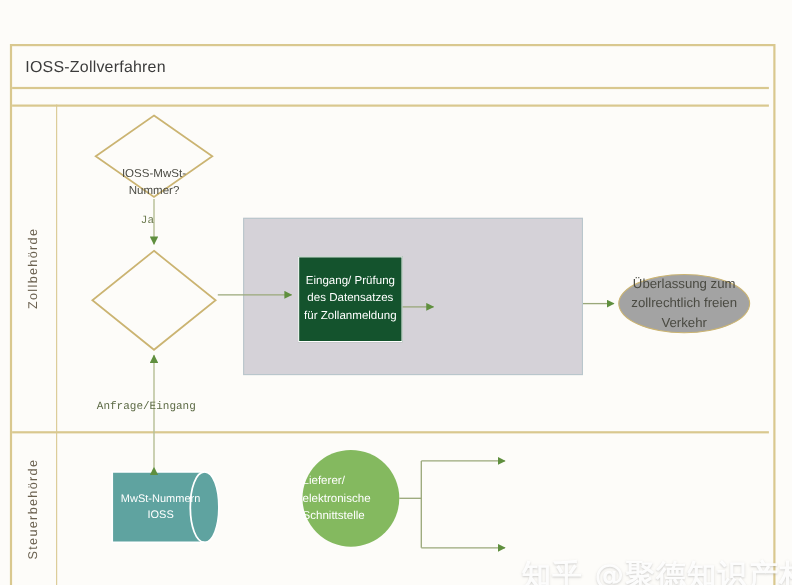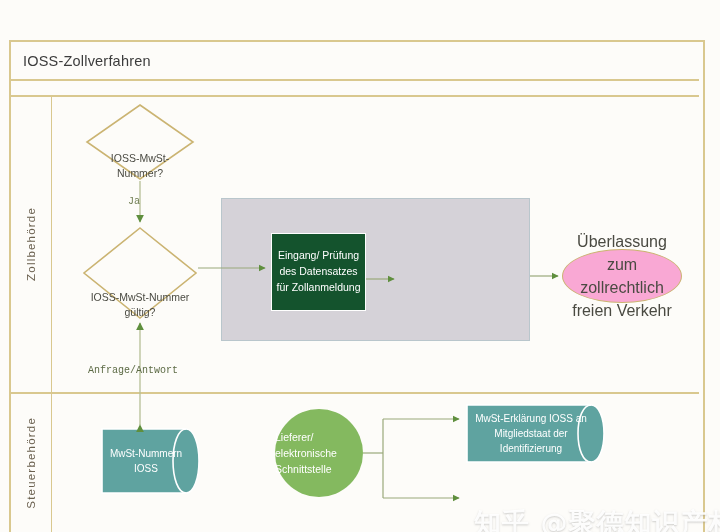--- a/index.html
+++ b/index.html
@@ -69,21 +69,21 @@
     box-sizing:border-box;
   }
 
   .graybox{
     background:#d5d2d8;border:1.4px solid #b9c6cc;
   }
 
   .ellipse{
     border:1.6px solid #cbb472;border-radius:50%/50%;
     display:flex;align-items:center;justify-content:center;text-align:center;
-    color:#4a4a42;font-size:16px;line-height:1.45;background:#f9a8d4;
+    color:#4a4a42;font-size:12px;line-height:1.45;background:#a3a3a3;
     padding:0 6px;box-sizing:border-box;
   }
 
   .circle{
     background:#84b95f;border-radius:50%;
     display:flex;align-items:center;justify-content:center;text-align:left;
     color:#ffffff;font-size:10.5px;line-height:1.55;box-sizing:border-box;
   }
 
   .cylinder{position:absolute;}
@@ -141,21 +141,20 @@
     <svg class="dshape" viewBox="0 0 110 78" preserveAspectRatio="none">
       <polygon points="55,2 108,39 55,76 2,39" fill="#fdfcf9" stroke="#cbb472" stroke-width="1.6"></polygon>
     </svg>
     <span class="dtext">IOSS-MwSt-Nummer?</span>
   </div>
 
   <div class="node diamond" style="left:82px;top:205px;width:116px;height:94px;">
     <svg class="dshape" viewBox="0 0 116 94" preserveAspectRatio="none">
       <polygon points="58,2 114,47 58,92 2,47" fill="#fdfcf9" stroke="#cbb472" stroke-width="1.6"></polygon>
     </svg>
-    <span class="dtext">IOSS-MwSt-Nummer gültig?</span>
   </div>
 
   <div class="node greenbox" style="left:271px;top:212px;width:95px;height:78px;">
     <span>Eingang/ Prüfung des Datensatzes für Zollanmeldung</span>
   </div>
 
 
   <div class="node ellipse" style="left:562px;top:228px;width:120px;height:54px;">
     <span>Überlassung zum zollrechtlich freien Verkehr</span>
   </div>
@@ -165,27 +164,20 @@
       <path d="M2,2 H86 C94,2 99,17 99,34 C99,51 94,66 86,66 H2 Z" fill="#5fa3a0" stroke="#ffffff" stroke-width="1.6"></path>
       <path d="M86,2 C78,2 73,17 73,34 C73,51 78,66 86,66" fill="none" stroke="#ffffff" stroke-width="1.6"></path>
     </svg>
     <div class="cyl-text">MwSt-Nummern IOSS</div>
   </div>
 
   <div class="node circle" style="left:275px;top:388px;width:88px;height:88px;">
     <span>Lieferer/ elektronische Schnittstelle</span>
   </div>
 
-  <div class="cylinder" style="left:465px;top:382px;width:144px;height:61px;">
-    <svg viewBox="0 0 144 61" width="144" height="61">
-      <path d="M2,2 H126 C134,2 139,15 139,30.5 C139,46 134,59 126,59 H2 Z" fill="#5fa3a0" stroke="#ffffff" stroke-width="1.6"></path>
-      <path d="M126,2 C118,2 113,15 113,30.5 C113,46 118,59 126,59" fill="none" stroke="#ffffff" stroke-width="1.6"></path>
-    </svg>
-    <div class="cyl-text">MwSt-Erklärung IOSS an Mitgliedstaat der Identifizierung</div>
-  </div>
 
 
   <svg class="overlay">
     <defs>
       <marker id="ah" viewBox="0 0 10 10" refX="9" refY="5" markerWidth="6" markerHeight="6" orient="auto">
         <path d="M0,0 L10,5 L0,10 z" fill="#5f8f3e"></path>
       </marker>
       <marker id="ahb" viewBox="0 0 10 10" refX="9" refY="5" markerWidth="6" markerHeight="6" orient="auto">
         <path d="M0,0 L10,5 L0,10 z" fill="#5f8f3e"></path>
       </marker>
@@ -201,17 +193,17 @@
 
     <line x1="140" y1="404" x2="140" y2="302" stroke="#b6bf96" stroke-width="1.3" marker-end="url(#ah)" marker-start="url(#ahb)"></line>
 
     <line x1="363" y1="432" x2="383" y2="432" stroke="#9aa87a" stroke-width="1.2"></line>
     <line x1="383" y1="398" x2="383" y2="477" stroke="#9aa87a" stroke-width="1.2"></line>
     <line x1="383" y1="398" x2="459" y2="398" stroke="#9aa87a" stroke-width="1.2" marker-end="url(#ah)"></line>
     <line x1="383" y1="477" x2="459" y2="477" stroke="#9aa87a" stroke-width="1.2" marker-end="url(#ah)"></line>
   </svg>
 
   <span class="edge-label" style="left:128px;top:175px;">Ja</span>
-  <span class="edge-label dark" style="left:88px;top:344px;">Anfrage/Antwort</span>
+  <span class="edge-label dark" style="left:88px;top:344px;">Anfrage/Eingang</span>
 
   <div class="watermark">知乎 @聚德知识产权</div>
 
 </div>
 
 </body></html>

